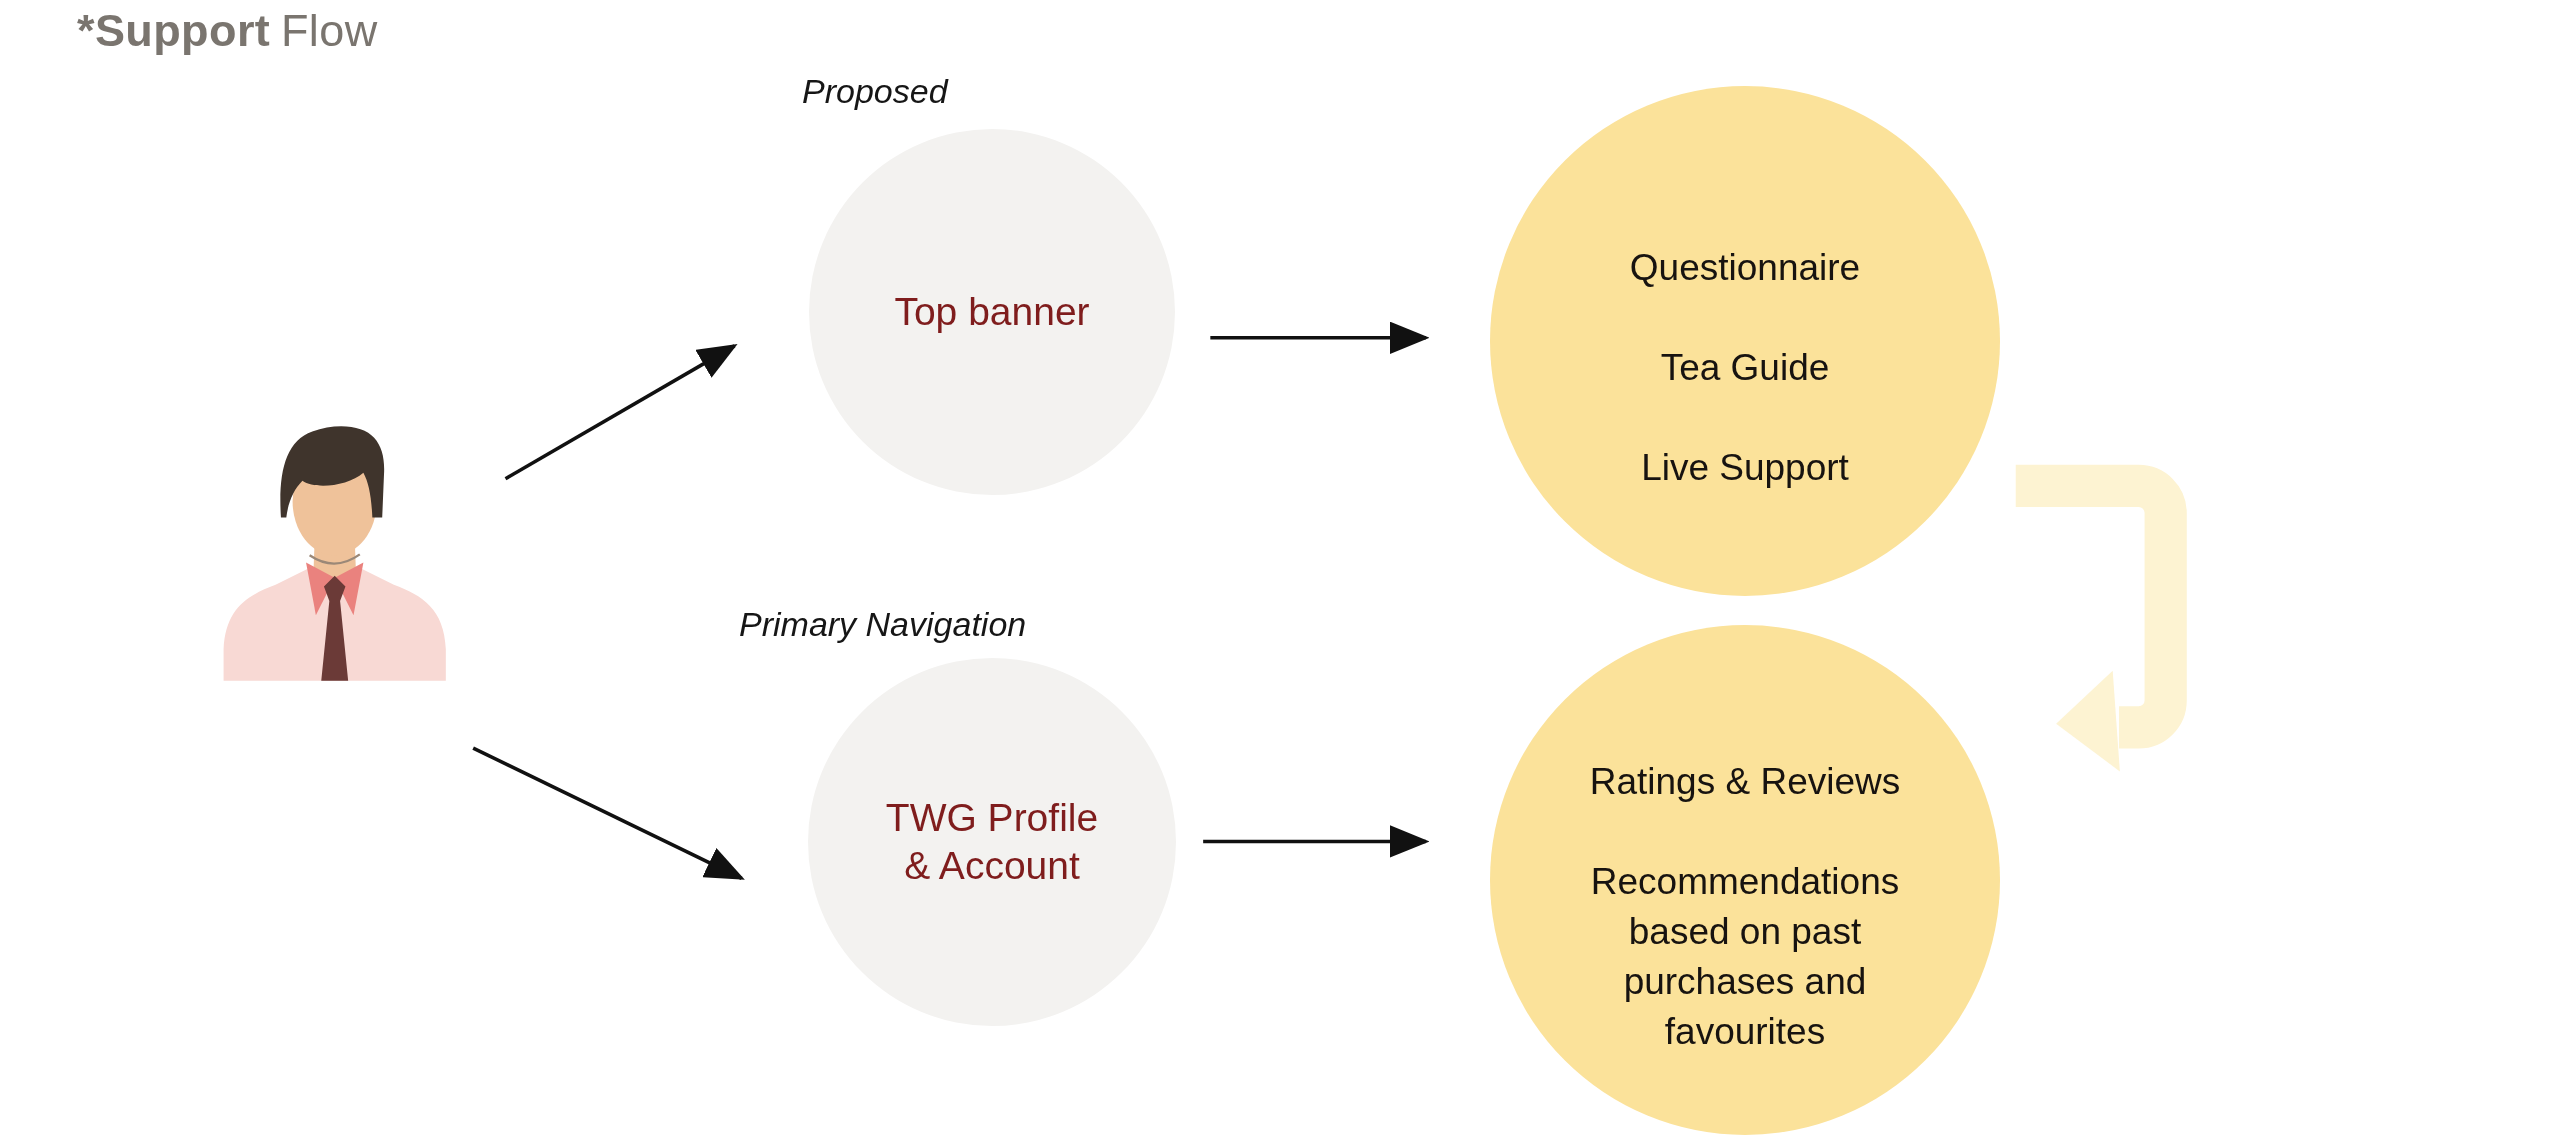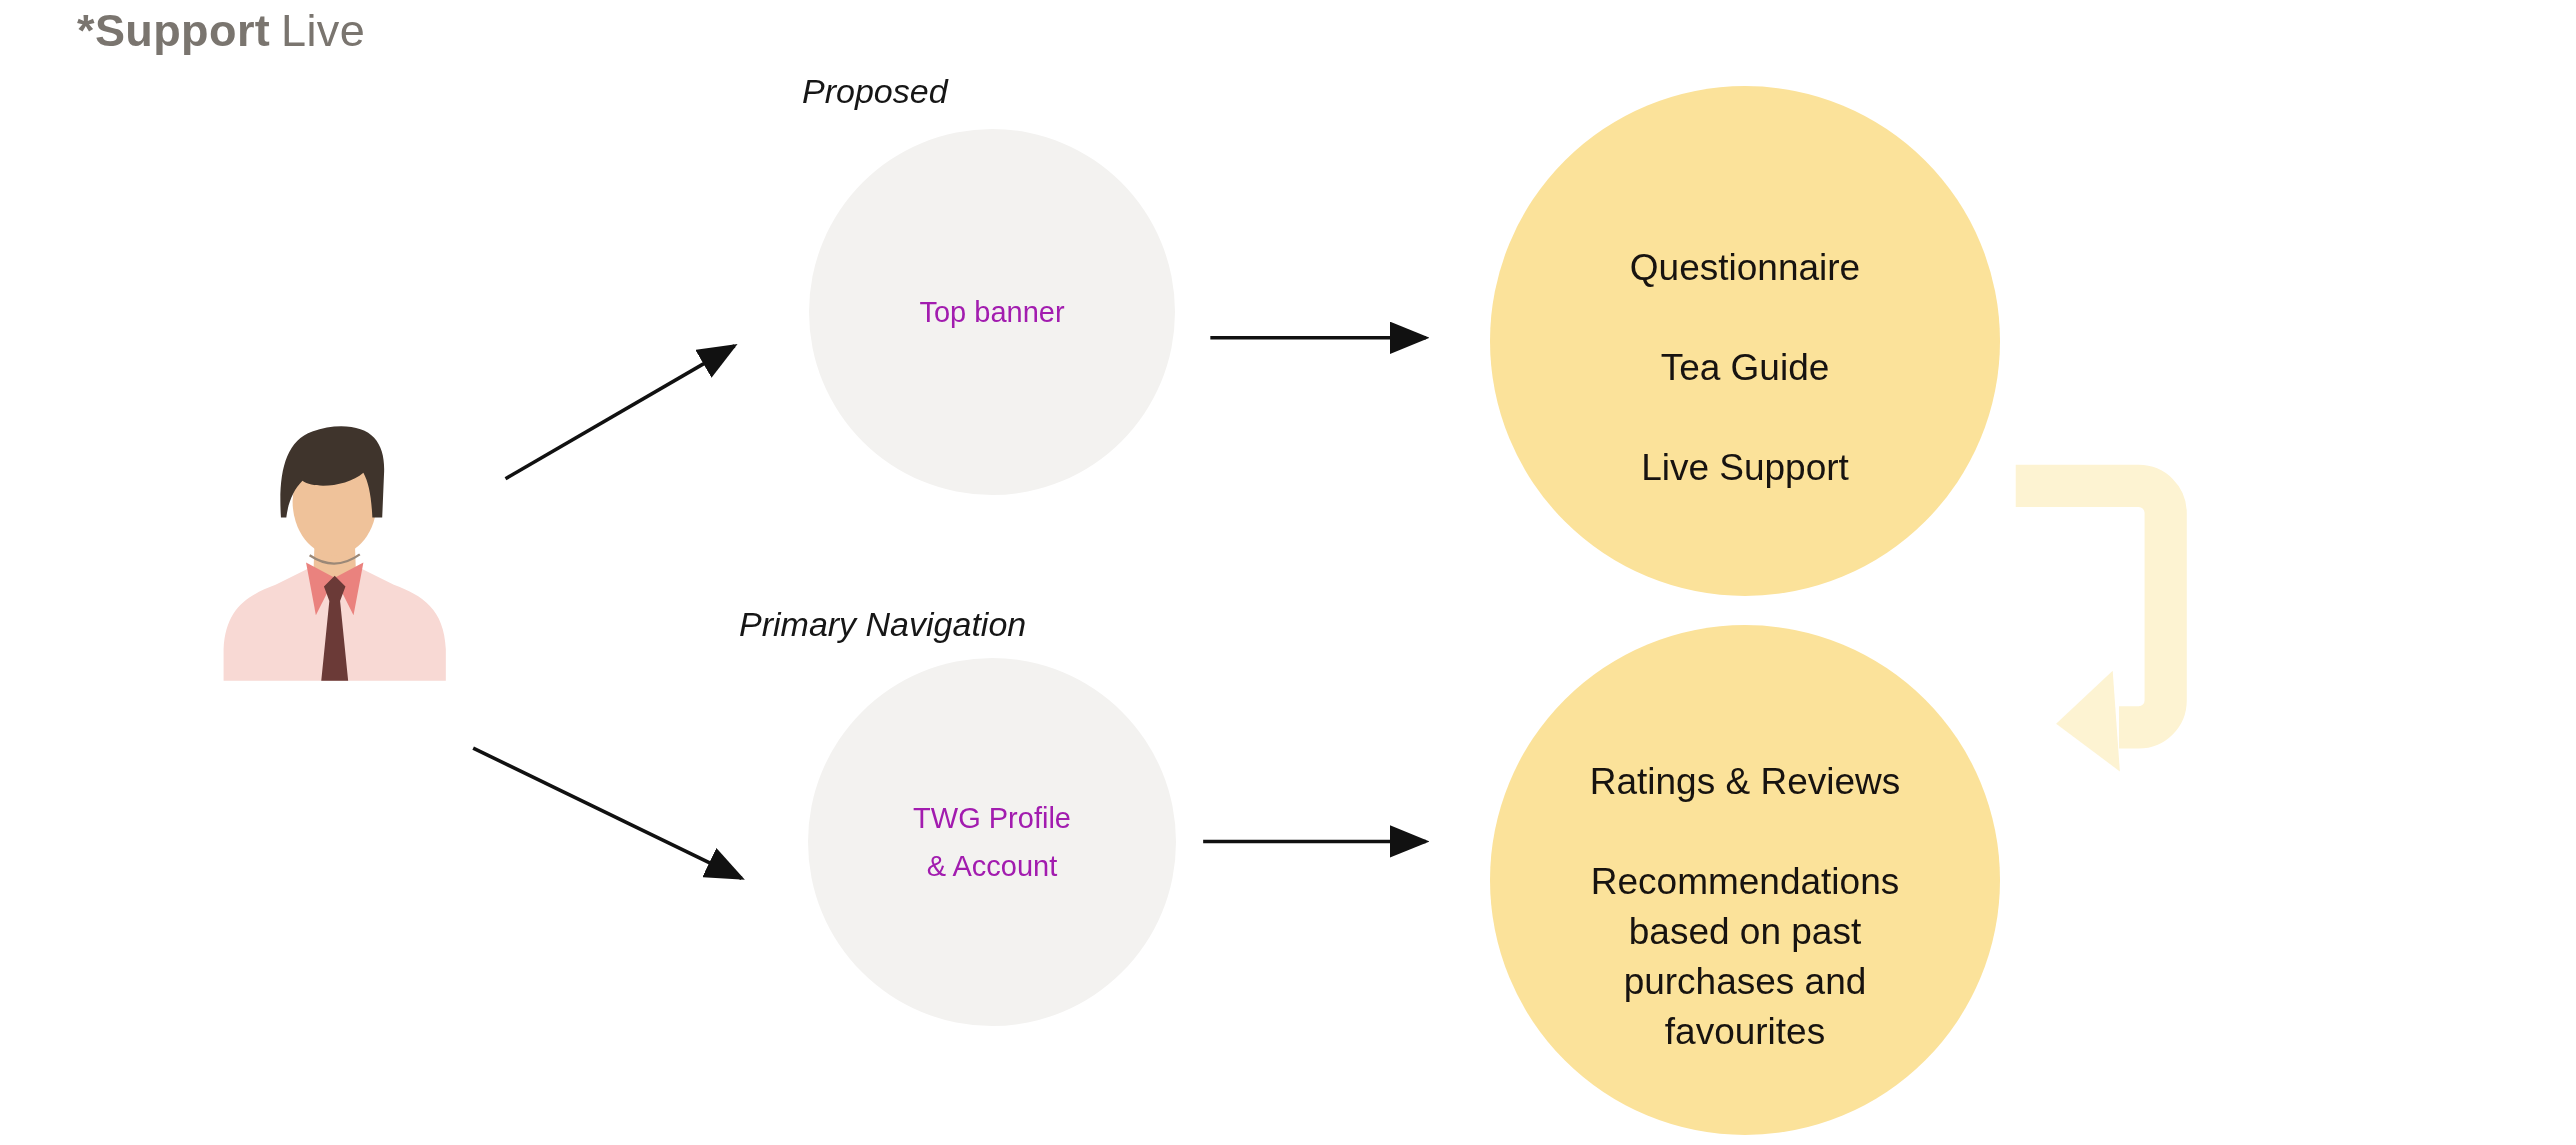--- a/index.html
+++ b/index.html
@@ -30,21 +30,21 @@
   #label-primary-nav{left:739px;top:605px;}
 
   .circle{
     position:absolute;border-radius:50%;
     display:flex;flex-direction:column;
     align-items:center;justify-content:center;
     text-align:center;
   }
   .circle.gray{
     background:var(--gray-circle,#f3f2f0);
-    color:#a21caf;font-size:29px;line-height:48px;
+    color:#7f1d1d;font-size:39px;line-height:48px;
     white-space:pre-line;
   }
   #node-top-banner{left:809px;top:129px;width:366px;height:366px;}
   #node-twg-profile{left:808px;top:658px;width:368px;height:368px;}
 
   .circle.yellow{
     background:var(--yellow-circle,#fbe29a);
     color:#171310;font-size:37px;line-height:50px;
     row-gap:50px;padding-top:54px;box-sizing:border-box;
   }
@@ -63,21 +63,21 @@
   .collar{fill:var(--avatar-collar,#ea827e);}
   .tie{fill:var(--avatar-tie,#6b3a37);}
   .neckline{stroke:#9b8877;stroke-width:2.5;fill:none;}
 </style>
 </head>
 <body>
 
 <div id="canvas">
 
   <div class="page-title">
-    <span class="bold">*Support</span><span class="regular">Live</span>
+    <span class="bold">*Support</span><span class="regular">Flow</span>
   </div>
 
   <svg class="overlay" style="left:220px;top:425px;" width="233" height="256" viewBox="0 0 260 285">
     <polygon class="skin" points="106,118 150,118 152,172 104,172"></polygon>
     <ellipse class="skin" cx="128" cy="85" rx="47" ry="60"></ellipse>
     <path class="neckline" d="M 100,145 Q 128,164 156,144"></path>
     <path class="hair" d="M 68,103 C 65,55 72,18 103,7 C 130,-3 160,0 172,14 C 181,24 184,38 183,55
              L 181,103 L 170,103 C 169,80 166,64 160,53 C 143,68 106,72 92,62
              C 82,72 76,86 74,103 Z"></path>
     <path class="shirt" d="M 4,285 L 4,250 C 6,205 30,190 62,178 L 98,160 L 128,177 L 158,160 L 194,178

